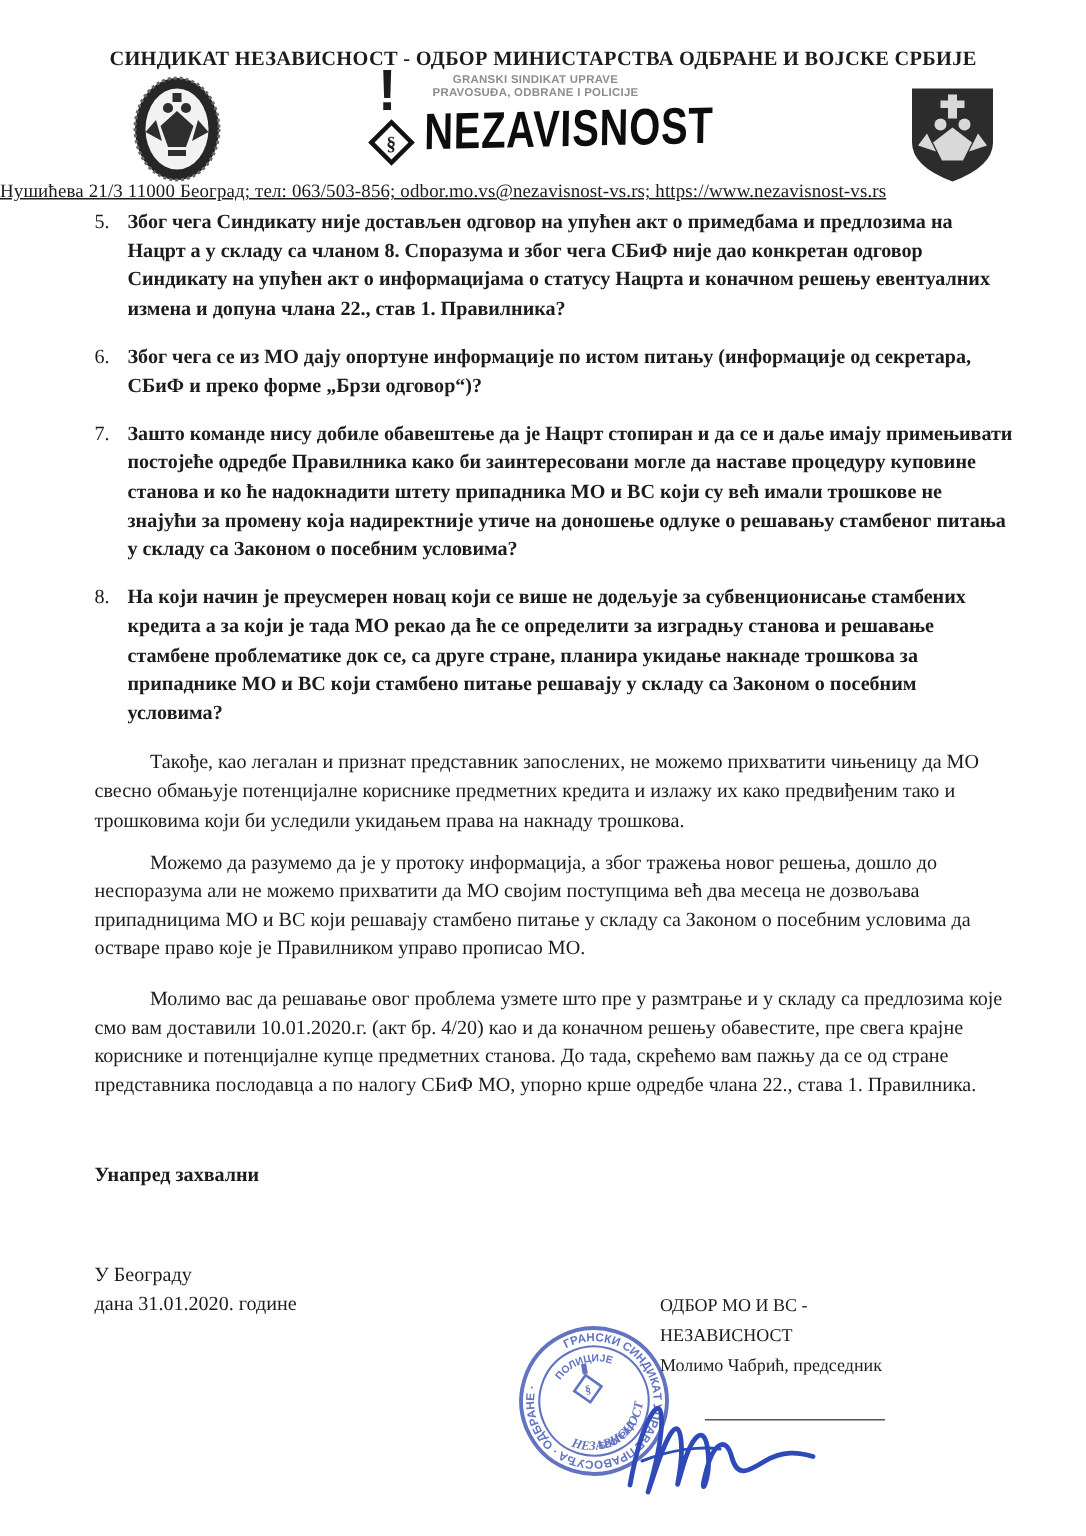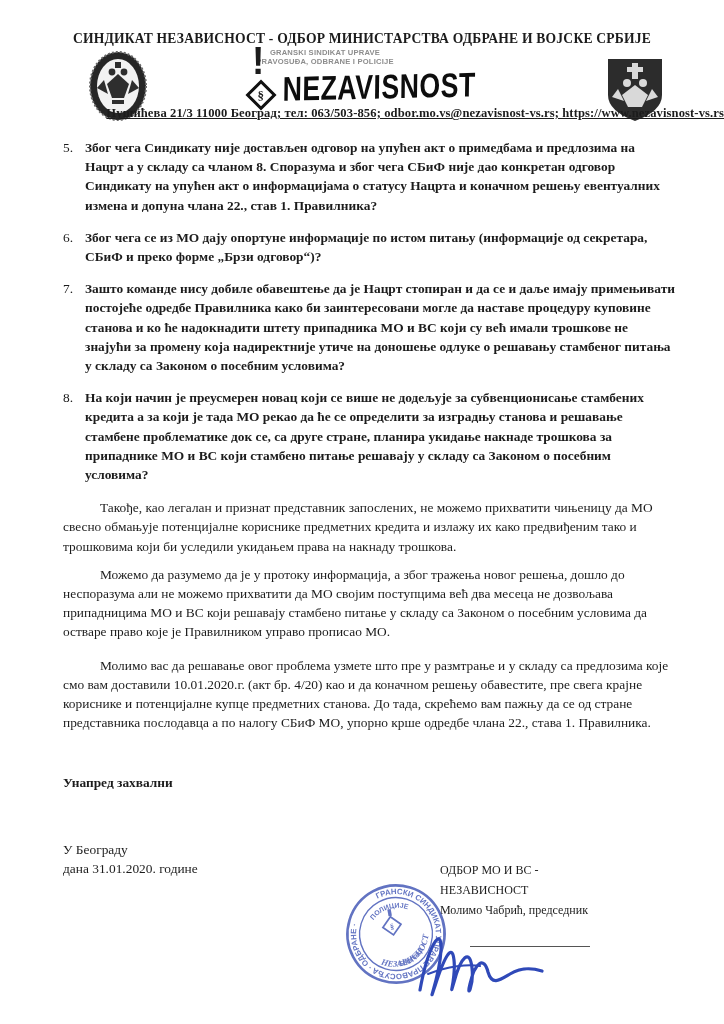--- a/index.html
+++ b/index.html
@@ -15,21 +15,21 @@
   }
   
   .doc-title{
     padding-top:31px;
     text-align:center;
     font-weight:bold;
     font-size:13.6px;
     letter-spacing:.2px;
   }
   .org-lines{
-    position:absolute; left:245px; top:48px; width:160px;
+    position:absolute; left:277px; top:48px; width:160px;
     text-align:center;
     font-family:"Liberation Sans", sans-serif;
     font-size:7.6px; line-height:9px; font-weight:bold;
     color:#8d8d8d; letter-spacing:.2px;
   }
   .logo-excl{
     position:absolute; left:252px; top:42px;
     font-family:"Liberation Sans", sans-serif;
     font-weight:900; font-size:37px; line-height:1;
     transform:scaleY(1.05);
@@ -50,23 +50,23 @@
     position:absolute; left:283px; top:70px;
     font-family:"Liberation Sans", sans-serif;
     font-weight:900; font-size:29px; letter-spacing:.5px;
     transform:scale(.92,1.18) skewX(-2deg) rotate(-1deg);
     transform-origin:left top;
     color:#0d0d0d;
   }
   .emblem-left{ position:absolute; left:74px; top:50px; }
   .emblem-right{ position:absolute; left:600px; top:55px; }
   .address-line{
-    position:absolute; left:0; right:0; top:106px;
-    text-align:right;
-    font-weight:bold; font-size:12.6px;
+    position:absolute; left:0; right:0; top:120px;
+    text-align:left;
+    font-weight:normal; font-size:12.6px;
     text-decoration:underline;
     letter-spacing:.1px;
   }
   
   .content{
     position:absolute; left:63px; right:45px; top:138px;
     font-size:13.4px; line-height:19.2px;
   }
   .q-item{ display:flex; margin-bottom:13px; }
   .q-num{ width:22px; flex:0 0 22px; }

